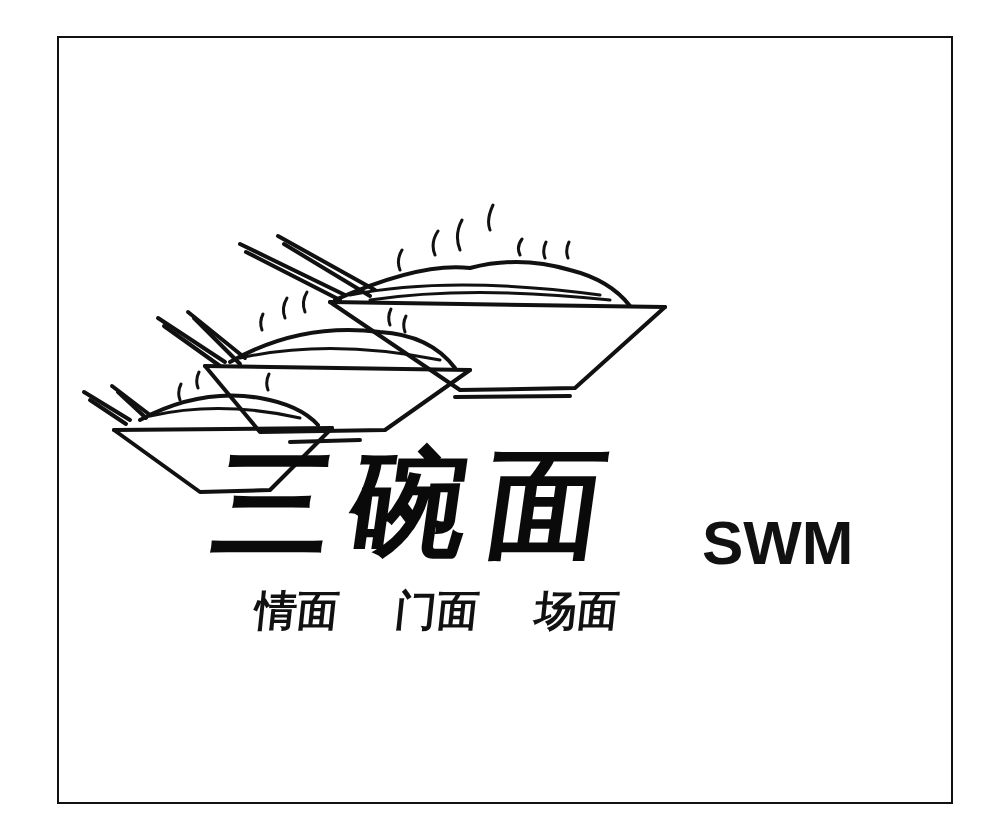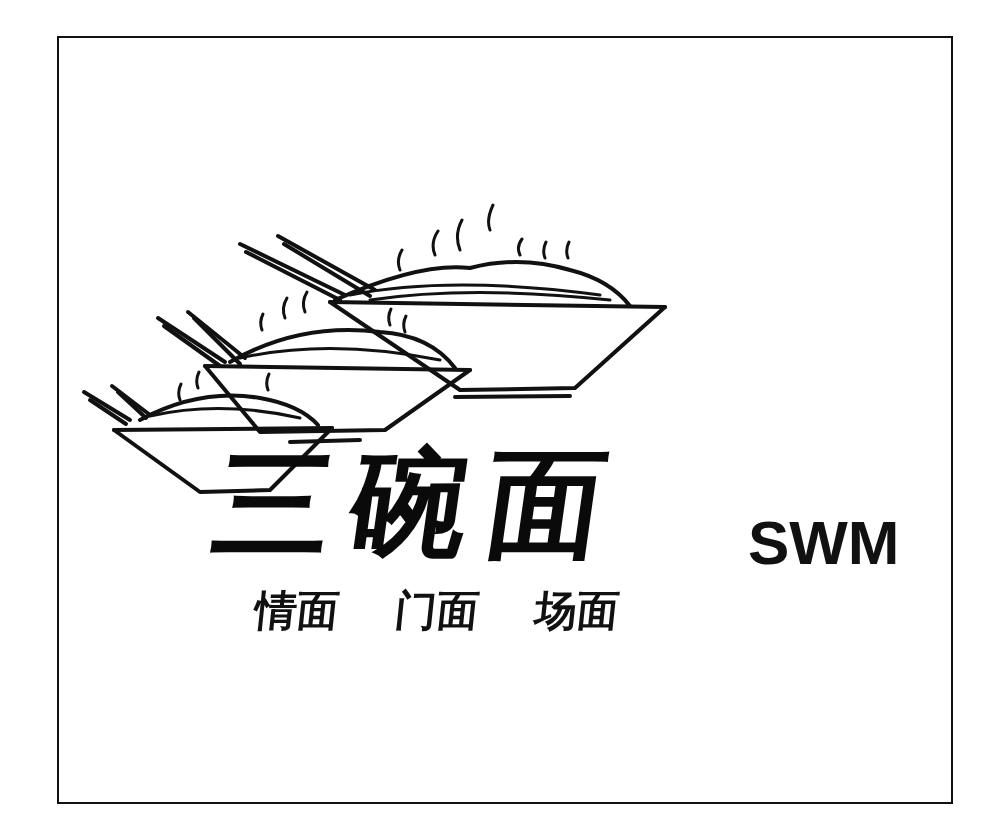--- a/index.html
+++ b/index.html
@@ -1,20 +1,20 @@
 <!DOCTYPE html>
 <html><head>
 <meta charset="utf-8">
 <style>
   html, body { margin:0; padding:0; }
   body { width:984px; height:832px; background:#ffffff; position:relative; overflow:hidden; font-family:"DejaVu Sans", sans-serif; }
   .frame { position:absolute; left:57px; top:36px; width:896px; height:768px; border:2px solid #111; box-sizing:border-box; }
   .art { position:absolute; left:0; top:0; }
   .title-cn { position:absolute; left:215px; top:445px; font-family:"DejaVu Serif", serif; font-weight:bold; font-size:118px; letter-spacing:18px; color:#0a0a0a; line-height:1; transform:skewX(-8deg); }
-  .title-en { position:absolute; left:748px; top:512px; font-family:"Liberation Sans", sans-serif; font-weight:bold; font-size:62px; color:#111; line-height:1; }
+  .title-en { position:absolute; left:702px; top:512px; font-family:"Liberation Sans", sans-serif; font-weight:bold; font-size:62px; color:#111; line-height:1; }
   .slogan { position:absolute; top:590px; font-family:"DejaVu Serif", serif; font-weight:bold; font-size:42px; color:#111; line-height:1; transform:skewX(-6deg); }
 </style>
 </head>
 <body>
 
 <div class="frame"></div>
 
 <svg class="art" width="984" height="832" fill="none" stroke="#111" stroke-width="4" stroke-linecap="round" stroke-linejoin="round">
 
   <g>

